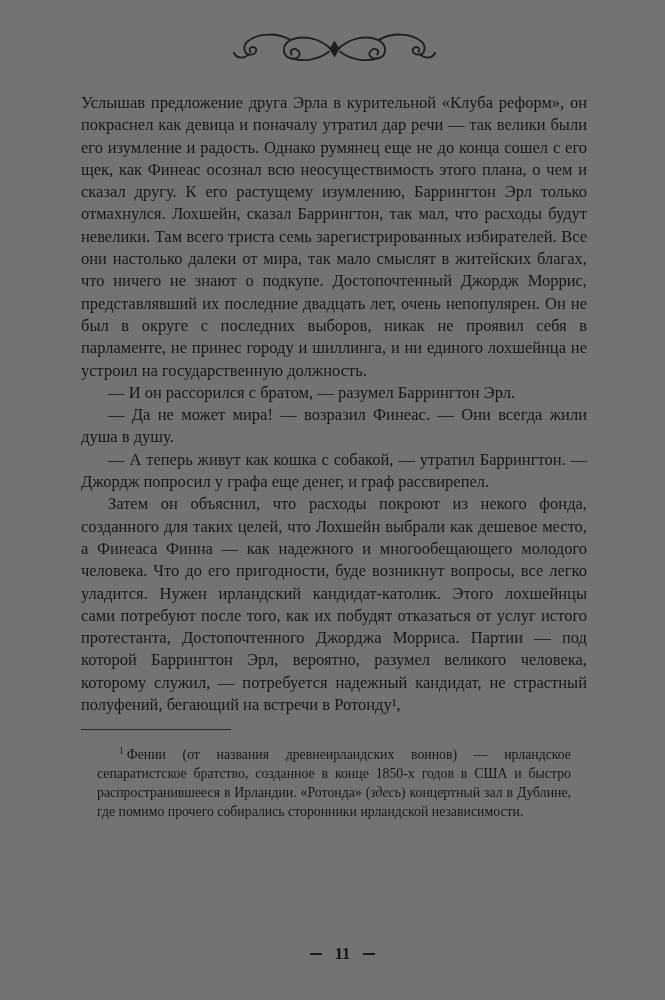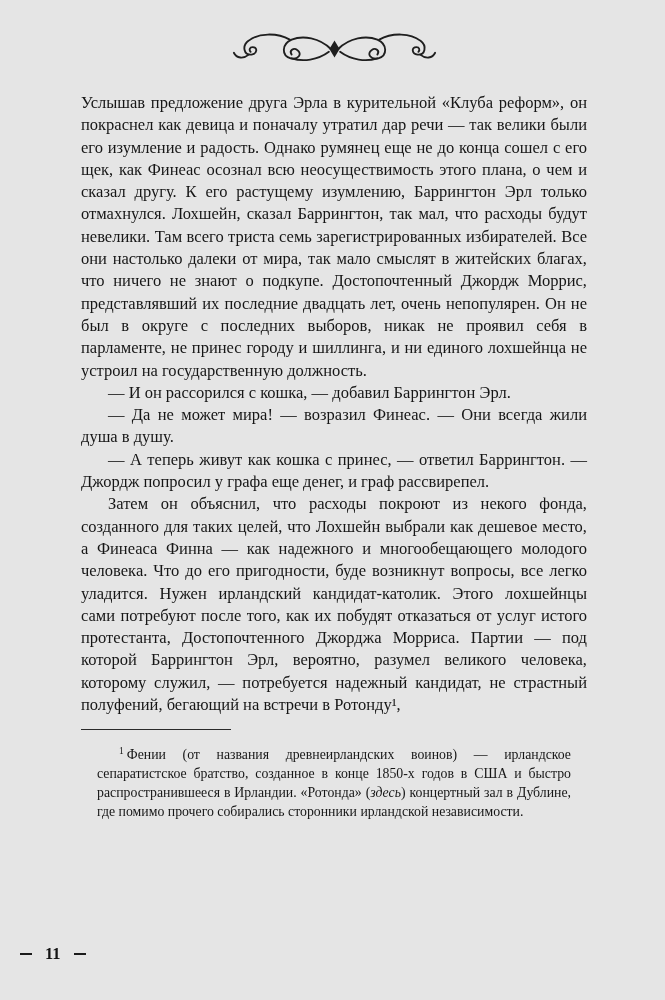--- a/index.html
+++ b/index.html
@@ -4,21 +4,21 @@
 <style>
   html, body {
     margin: 0;
     padding: 0;
     background: #ffffff;
   }
   .page {
     position: relative;
     width: 665px;
     height: 1000px;
-    background: #e5e5e5;
+    background: #737373;
     box-sizing: border-box;
     padding: 26px 78px 0 81px;
     overflow: hidden;
     font-family: "Liberation Serif", serif;
     color: #161616;
   }
   .ornament-wrap {
     text-align: center;
     margin: 4px 0 20px 0;
     height: 42px;
@@ -48,20 +48,21 @@
   .footnote sup {
     font-size: 9.5px;
     line-height: 0;
     margin-right: 3px;
   }
   .footer {
     position: absolute;
     left: 0;
     right: 0;
     bottom: 36px;
+    text-align: center;
     padding-left: 20px;
   }
   .pn {
     display: inline-block;
     vertical-align: middle;
     font-weight: bold;
     font-size: 16.5px;
     margin: 0 9px;
     color: #141414;
   }
@@ -93,23 +94,23 @@
           <path d="M104 23 C 92 32 76 34 64 30"></path>
           <path d="M62 10 C 48 2 28 3 18 11 C 10 17 13 27 21 26 C 27 25 28 18 22 18 C 19 18 18 21 20 23"></path>
           <path d="M18 26 C 12 31 5 30 2 24"></path>
         </g>
       </g>
     </svg>
   </div>
 
   <div class="body-text">
     <p>Услышав предложение друга Эрла в курительной «Клуба реформ», он покраснел как девица и поначалу утратил дар речи — так велики были его изумление и радость. Однако румянец еще не до конца сошел с его щек, как Финеас осознал всю неосуществимость этого плана, о чем и сказал другу. К его растущему изумлению, Баррингтон Эрл только отмахнулся. Лохшейн, сказал Баррингтон, так мал, что расходы будут невелики. Там всего триста семь зарегистрированных избирателей. Все они настолько далеки от мира, так мало смыслят в житейских благах, что ничего не знают о подкупе. Достопочтенный Джордж Моррис, представлявший их последние двадцать лет, очень непопулярен. Он не был в округе с последних выборов, никак не проявил себя в парламенте, не принес городу и шиллинга, и ни единого лохшейнца не устроил на государственную должность.</p>
-    <p class="indent">— И он рассорился с кошка, — добавил Баррингтон Эрл.</p>
+    <p class="indent">— И он рассорился с братом, — разумел Баррингтон Эрл.</p>
     <p class="indent">— Да не может мира! — возразил Финеас. — Они всегда жили душа в душу.</p>
-    <p class="indent">— А теперь живут как кошка с принес, — ответил Баррингтон. — Джордж попросил у графа еще денег, и граф рассвирепел.</p>
+    <p class="indent">— А теперь живут как кошка с собакой, — утратил Баррингтон. — Джордж попросил у графа еще денег, и граф рассвирепел.</p>
     <p class="indent">Затем он объяснил, что расходы покроют из некого фонда, созданного для таких целей, что Лохшейн выбрали как дешевое место, а Финеаса Финна — как надежного и многообещающего молодого человека. Что до его пригодности, буде возникнут вопросы, все легко уладится. Нужен ирландский кандидат-католик. Этого лохшейнцы сами потребуют после того, как их побудят отказаться от услуг истого протестанта, Достопочтенного Джорджа Морриса. Партии — под которой Баррингтон Эрл, вероятно, разумел великого человека, которому служил, — потребуется надежный кандидат, не страстный полуфений, бегающий на встречи в Ротонду¹,</p>
   </div>
 
   <hr class="footnote-sep">
 
   <div class="footnote">
     <p><sup>1</sup><span>Фении (от названия древнеирландских воинов) — ирландское сепаратистское братство, созданное в конце 1850-х годов в США и быстро распространившееся в Ирландии. «Ротонда» (</span><i>здесь</i><span>) концертный зал в Дублине, где помимо прочего собирались сторонники ирландской независимости.</span></p>
   </div>
 
   <div class="footer">

